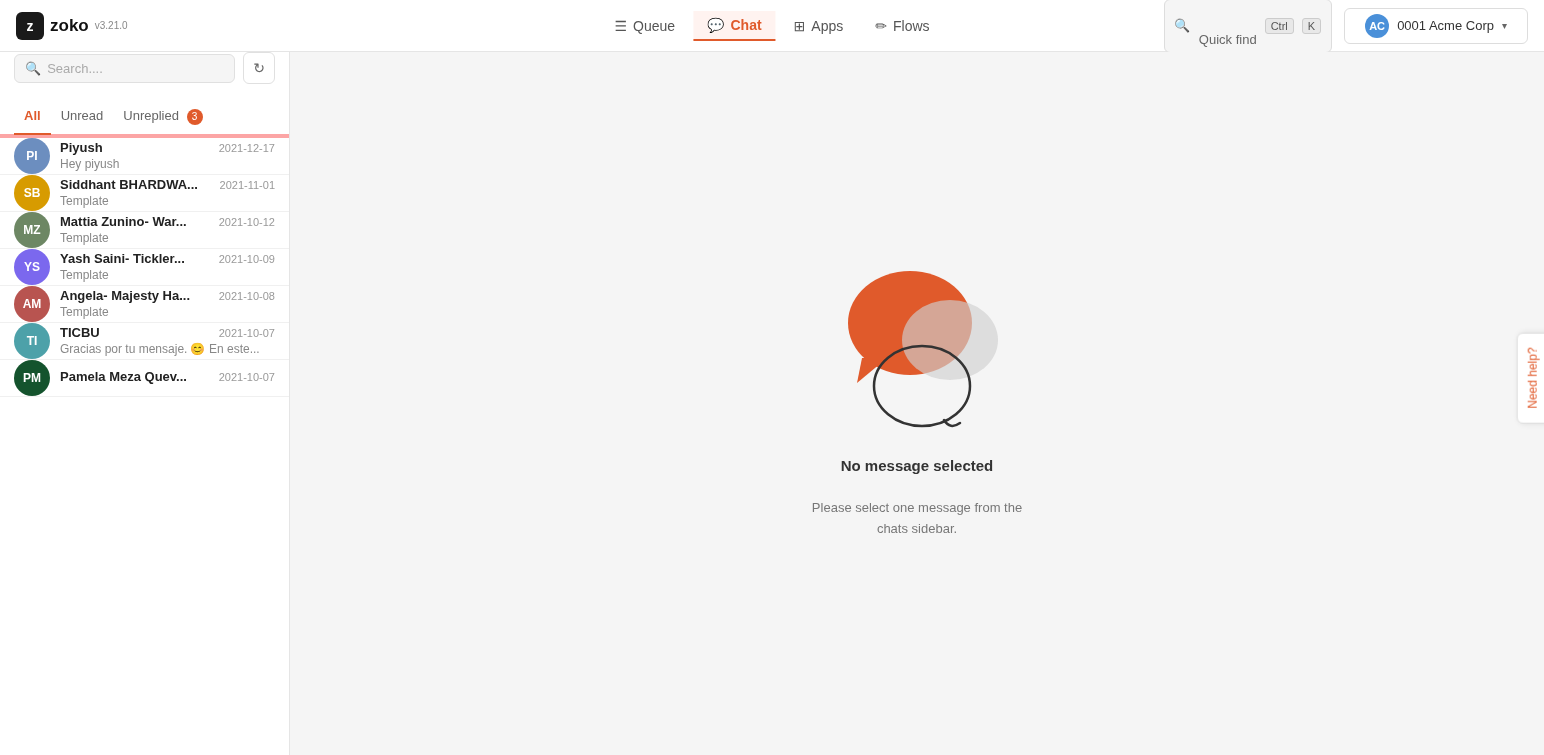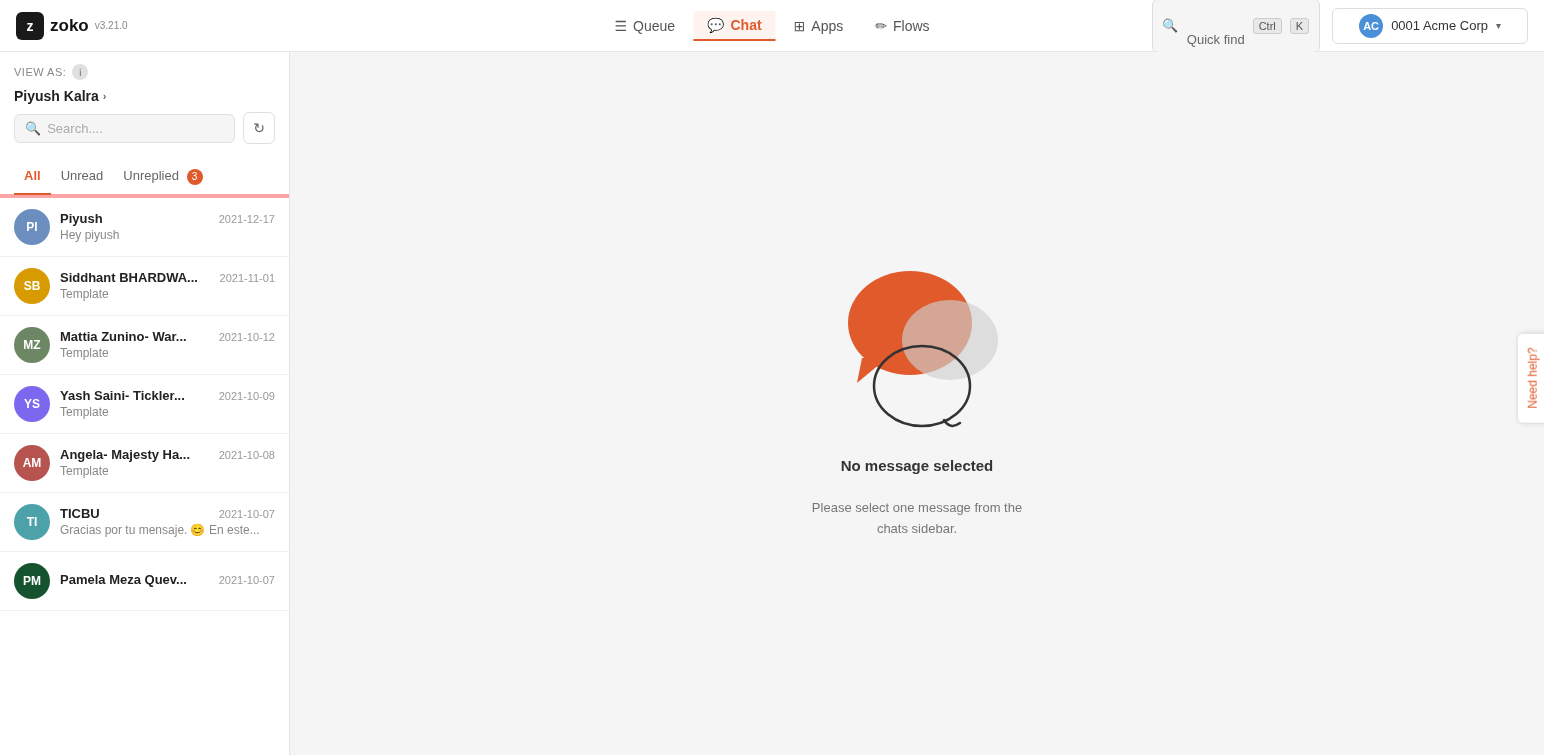--- a/index.html
+++ b/index.html
@@ -19,21 +19,21 @@
 
     .nav-center { display: flex; align-items: center; gap: 4px; position: absolute; left: 50%; transform: translateX(-50%); }
     .nav-item { display: flex; align-items: center; gap: 6px; padding: 6px 14px; border-radius: 6px; font-size: 14px; color: #555; cursor: pointer; text-decoration: none; }
     .nav-item.active { background: #fff3f0; color: #e05a2b; font-weight: 600; border-bottom: 2px solid #e05a2b; border-radius: 0; }
     .nav-icon { font-size: 14px; }
 
     .nav-right { display: flex; align-items: center; gap: 12px; margin-left: auto; }
     .quick-find { display: flex; align-items: center; gap: 8px; background: #f5f5f5; border: 1px solid #ddd; border-radius: 6px; padding: 5px 10px; cursor: pointer; }
     .quick-find-text { font-size: 13px; color: #666; margin-top: 27px; }
     .kbd { background: #e8e8e8; border: 1px solid #ccc; border-radius: 3px; padding: 1px 5px; font-size: 11px; color: #555; }
-    .account-btn { display: flex; align-items: center; gap: 8px; padding: 5px 26px; border-radius: 6px; cursor: pointer; border: 1px solid #ddd; background: #fff; }
+    .account-btn { display: flex; align-items: center; gap: 8px; padding: 5px 20px; border-radius: 6px; cursor: pointer; border: 1px solid #ddd; background: #fff; }
     .account-avatar { width: 24px; height: 24px; border-radius: 50%; background: #4a90d9; display: flex; align-items: center; justify-content: center; font-size: 11px; color: #fff; font-weight: 600; }
     .account-name { font-size: 13px; color: #333; }
     .chevron-icon { font-size: 10px; color: #666; }
 
     
     .main { display: flex; flex: 1; overflow: hidden; }
 
     
     .sidebar { width: 290px; background: #fff; border-right: 1px solid #e5e5e5; display: flex; flex-direction: column; flex-shrink: 0; }
     .sidebar-header { padding: 12px 14px 8px; }
@@ -51,21 +51,21 @@
     .icon-btn { width: 32px; height: 32px; border-radius: 6px; border: 1px solid #e0e0e0; background: #fff; display: flex; align-items: center; justify-content: center; cursor: pointer; color: #666; font-size: 14px; }
 
     
     .tabs { display: flex; border-bottom: 4px solid #fca5a5; padding: 0 14px; }
     .tab { padding: 8px 10px; font-size: 13px; color: #666; cursor: pointer; border-bottom: 2px solid transparent; margin-bottom: -1px; }
     .tab.active { color: #e05a2b; border-bottom-color: #e05a2b; font-weight: 600; }
     .tab-badge { display: inline-flex; align-items: center; justify-content: center; background: #e05a2b; color: #fff; font-size: 10px; border-radius: 50%; width: 16px; height: 16px; margin-left: 4px; }
 
     
     .chat-list { flex: 1; overflow-y: auto; }
-    .chat-item { display: flex; align-items: center; gap: 10px; padding: 11px 14px; cursor: pointer; border-bottom: 1px solid #f0f0f0; }
+    .chat-item { display: flex; align-items: center; gap: 10px; padding: 0 14px; cursor: pointer; border-bottom: 1px solid #f0f0f0; }
     .avatar { width: 36px; height: 36px; border-radius: 50%; display: flex; align-items: center; justify-content: center; font-size: 12px; font-weight: 700; color: #fff; flex-shrink: 0; }
     .chat-info { flex: 1; min-width: 0; }
     .chat-name-row { display: flex; justify-content: space-between; align-items: center; }
     .chat-name { font-size: 13px; font-weight: 600; color: #222; white-space: nowrap; overflow: hidden; text-overflow: ellipsis; max-width: 140px; }
     .chat-date { font-size: 11px; color: #999; flex-shrink: 0; }
     .chat-preview { font-size: 12px; color: #888; white-space: nowrap; overflow: hidden; text-overflow: ellipsis; margin-top: 2px; }
 
     
     .content { flex: 1; background: #f5f5f5; display: flex; align-items: center; justify-content: center; position: relative; }
 
@@ -123,30 +123,20 @@
       </div>
       <span class="account-name">0001 Acme Corp</span>
       <span class="chevron-icon">▾</span>
     </div>
   </div>
 </nav>
 
 <div class="main">
 
   <aside class="sidebar">
-    <div class="sidebar-header">
-      <div class="view-as">
-        <span class="view-as-label">VIEW AS:</span>
-        <div class="view-as-info">ℹ</div>
-      </div>
-      <div class="view-as-user">
-        <span>Piyush Kalra</span>
-        <span class="chevron">›</span>
-      </div>
-    </div>
 
     <div class="search-row" style="padding: 0 14px 8px;">
       <div class="search-box">
         <span class="search-icon-wrap">🔍</span>
         <input class="search-input" type="text" placeholder="Search...." style="">
       </div>
       <div class="icon-btn">
         <span style="font-size:14px;">↻</span>
       </div>
     </div>

